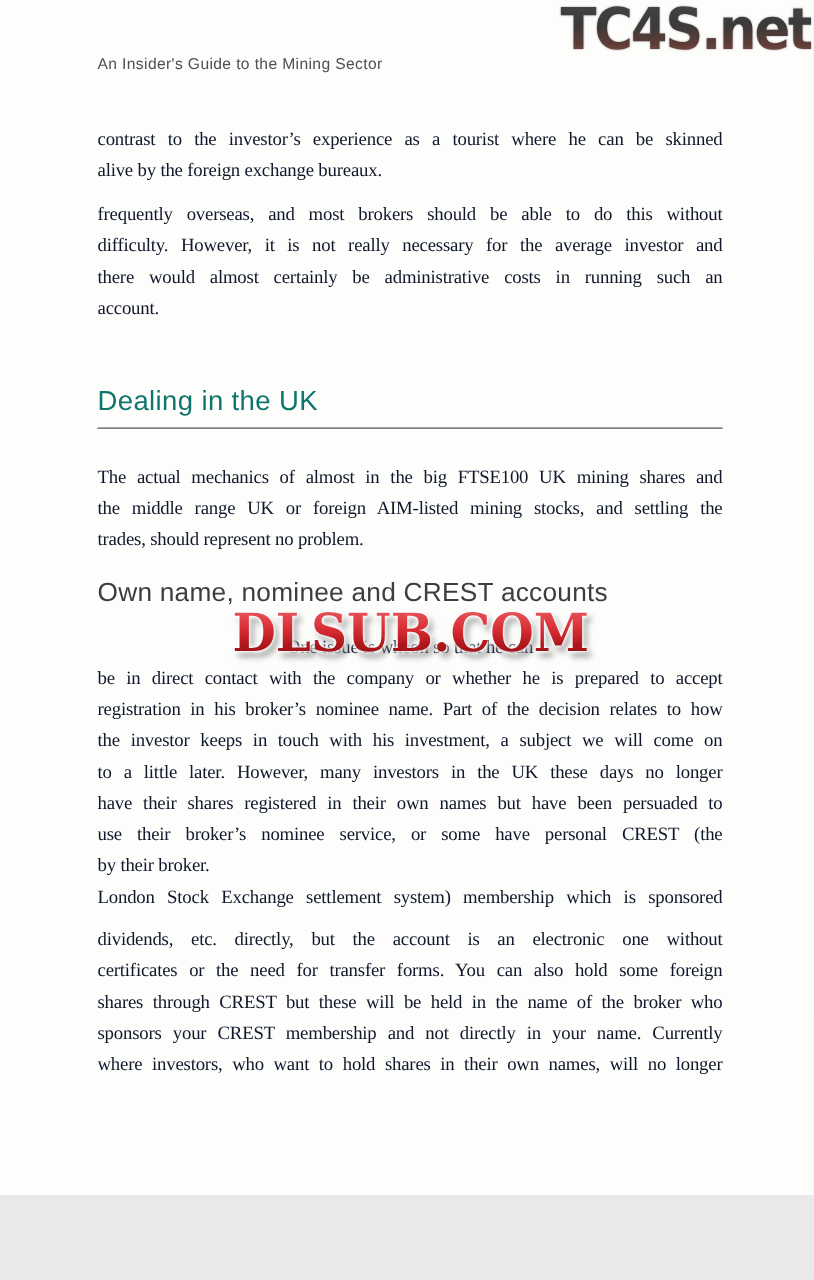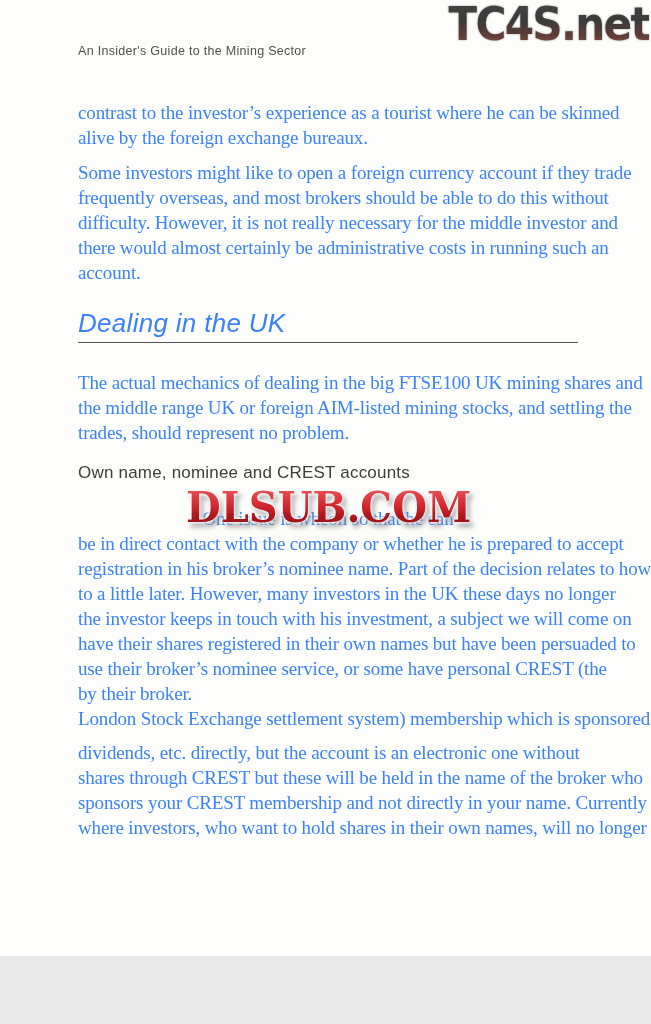--- a/index.html
+++ b/index.html
@@ -18,41 +18,41 @@
     position:absolute; top:1px; right:2px;
     font-family:"DejaVu Sans", sans-serif; font-weight:bold;
     font-size:48px; letter-spacing:-2px; line-height:1;
     transform:scaleX(0.88) scaleY(0.96); transform-origin:top right;
     background:linear-gradient(180deg,#454545 0%, #3a3a3a 42%, #5f3d37 75%, #8a564a 100%);
     -webkit-background-clip:text; background-clip:text; color:transparent;
     filter:drop-shadow(0 0 1px rgba(160,160,160,0.9));
   }
   .para {
     position:absolute; left:78px; width:500px;
-    font-size:19px; color:#3b82f6; letter-spacing:-0.15px;
+    font-size:15px; color:#0f172a; letter-spacing:-0.15px;
   }
   .jline, .wline {
     height:25px; line-height:25px; white-space:nowrap;
     text-align:justify; text-align-last:justify;
   }
   .jline.rag { text-align-last:left; }
   .wline { display:flex; justify-content:center; }
   .h1 {
     position:absolute; left:78px; top:308px; margin:0;
     font-family:"Liberation Sans", sans-serif; font-weight:400;
-    font-size:26px; color:#3b82f6; letter-spacing:0.3px;font-style:italic;
+    font-size:22px; color:#0f766e; letter-spacing:0.3px;
   }
   .rule {
     position:absolute; left:78px; top:342px; width:500px; height:1px;
     background:#555;
   }
   .h2 {
     position:absolute; left:78px; top:463px; margin:0;
     font-family:"Liberation Sans", sans-serif; font-weight:400;
-    font-size:17px; color:#3d3d3d; letter-spacing:0.2px;
+    font-size:21px; color:#3d3d3d; letter-spacing:0.2px;
   }
   
   .dlsub {
     position:absolute; left:186px; top:486px;
     font-family:"DejaVu Serif", serif; font-weight:bold;
     font-size:40px; line-height:1; letter-spacing:0px;
     transform:scaleY(1.05); transform-origin:top left;
     background:linear-gradient(180deg,#ea5a60 0%, #d42a30 45%, #b0171d 70%, #8e1015 100%);
     -webkit-background-clip:text; background-clip:text; color:transparent;
     filter:drop-shadow(0 0 1.5px #fff) drop-shadow(0 0 1px #fff) drop-shadow(3px 4px 2px rgba(125,125,125,0.55));
@@ -80,60 +80,60 @@
   <div class="running-header">An Insider's Guide to the Mining Sector</div>
 
   <div class="tc4s">TC4S.net</div>
 
   <div class="para" style="top:100px">
       <div class="jline">contrast to the investor’s experience as a tourist where he can be skinned</div>
       <div class="jline rag">alive by the foreign exchange bureaux.</div>
     </div>
 
   <div class="para" style="top:160px">
-      <div class="jline">Some investors might like to open a foreign currency account if they trade</div>
       <div class="jline">frequently overseas, and most brokers should be able to do this without</div>
-      <div class="jline">difficulty. However, it is not really necessary for the middle investor and</div>
+      <div class="jline">difficulty. However, it is not really necessary for the average investor and</div>
       <div class="jline">there would almost certainly be administrative costs in running such an</div>
       <div class="jline rag">account.</div>
     </div>
 
   <h1 class="h1">Dealing in the UK</h1>
 
   <div class="rule"></div>
 
   <div class="para" style="top:370px">
-      <div class="jline">The actual mechanics of dealing in the big FTSE100 UK mining shares and</div>
+      <div class="jline">The actual mechanics of almost in the big FTSE100 UK mining shares and</div>
       <div class="jline">the middle range UK or foreign AIM-listed mining stocks, and settling the</div>
       <div class="jline rag">trades, should represent no problem.</div>
     </div>
 
   <h2 class="h2">Own name, nominee and CREST accounts</h2>
 
   <div class="para" style="top:506px">
     <div class="wline">
       <span>One issue is whe</span>
       <span>on so that he can</span>
     </div>
     <div>
         <div class="jline">be in direct contact with the company or whether he is prepared to accept</div>
         <div class="jline">registration in his broker’s nominee name. Part of the decision relates to how</div>
+        <div class="jline">the investor keeps in touch with his investment, a subject we will come on</div>
         <div class="jline">to a little later. However, many investors in the UK these days no longer</div>
-        <div class="jline">the investor keeps in touch with his investment, a subject we will come on</div>
         <div class="jline">have their shares registered in their own names but have been persuaded to</div>
         <div class="jline">use their broker’s nominee service, or some have personal CREST (the</div>
         <div class="jline rag">by their broker.</div>
         <div class="jline">London Stock Exchange settlement system) membership which is sponsored</div>
       </div>
   </div>
 
   <div class="dlsub">DLSUB.COM</div>
 
   <div class="para" style="top:740px">
       <div class="jline">dividends, etc. directly, but the account is an electronic one without</div>
+      <div class="jline">certificates or the need for transfer forms. You can also hold some foreign</div>
       <div class="jline">shares through CREST but these will be held in the name of the broker who</div>
       <div class="jline">sponsors your CREST membership and not directly in your name. Currently</div>
       <div class="jline">where investors, who want to hold shares in their own names, will no longer</div>
     </div>
 
   <div class="page-number">290</div>
 
   <div class="traders">TradersXtreme.com</div>
 
 </div>

